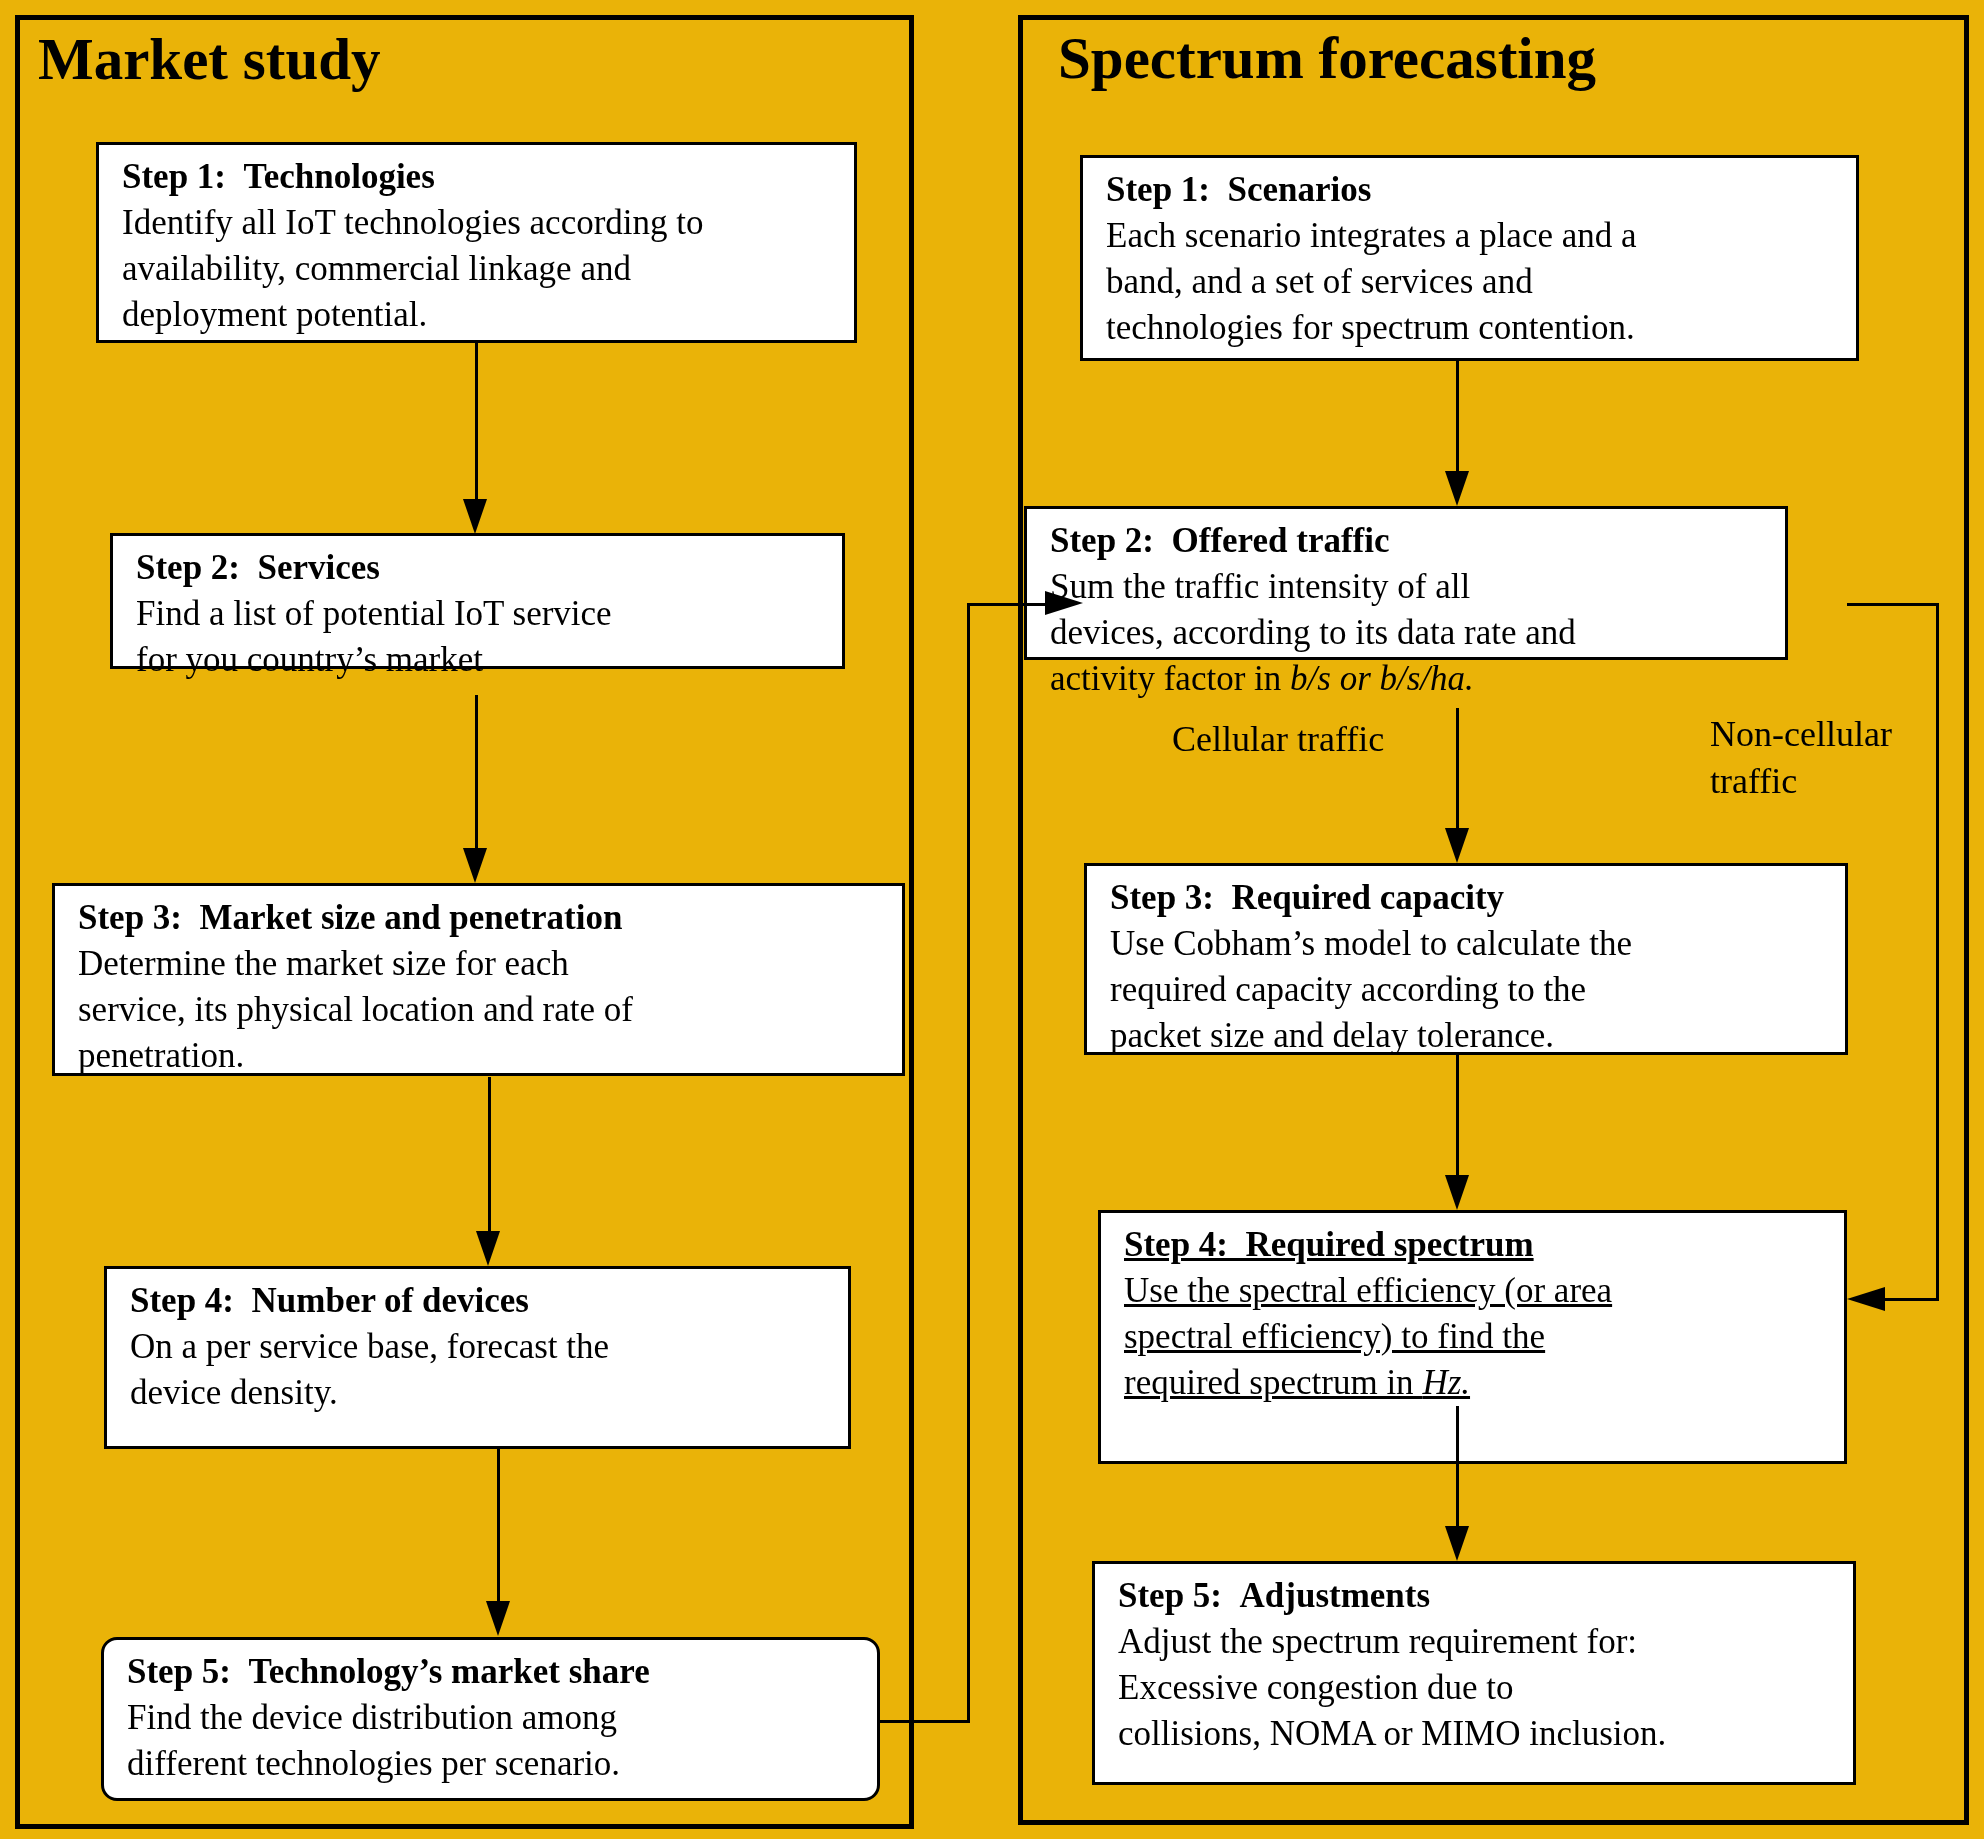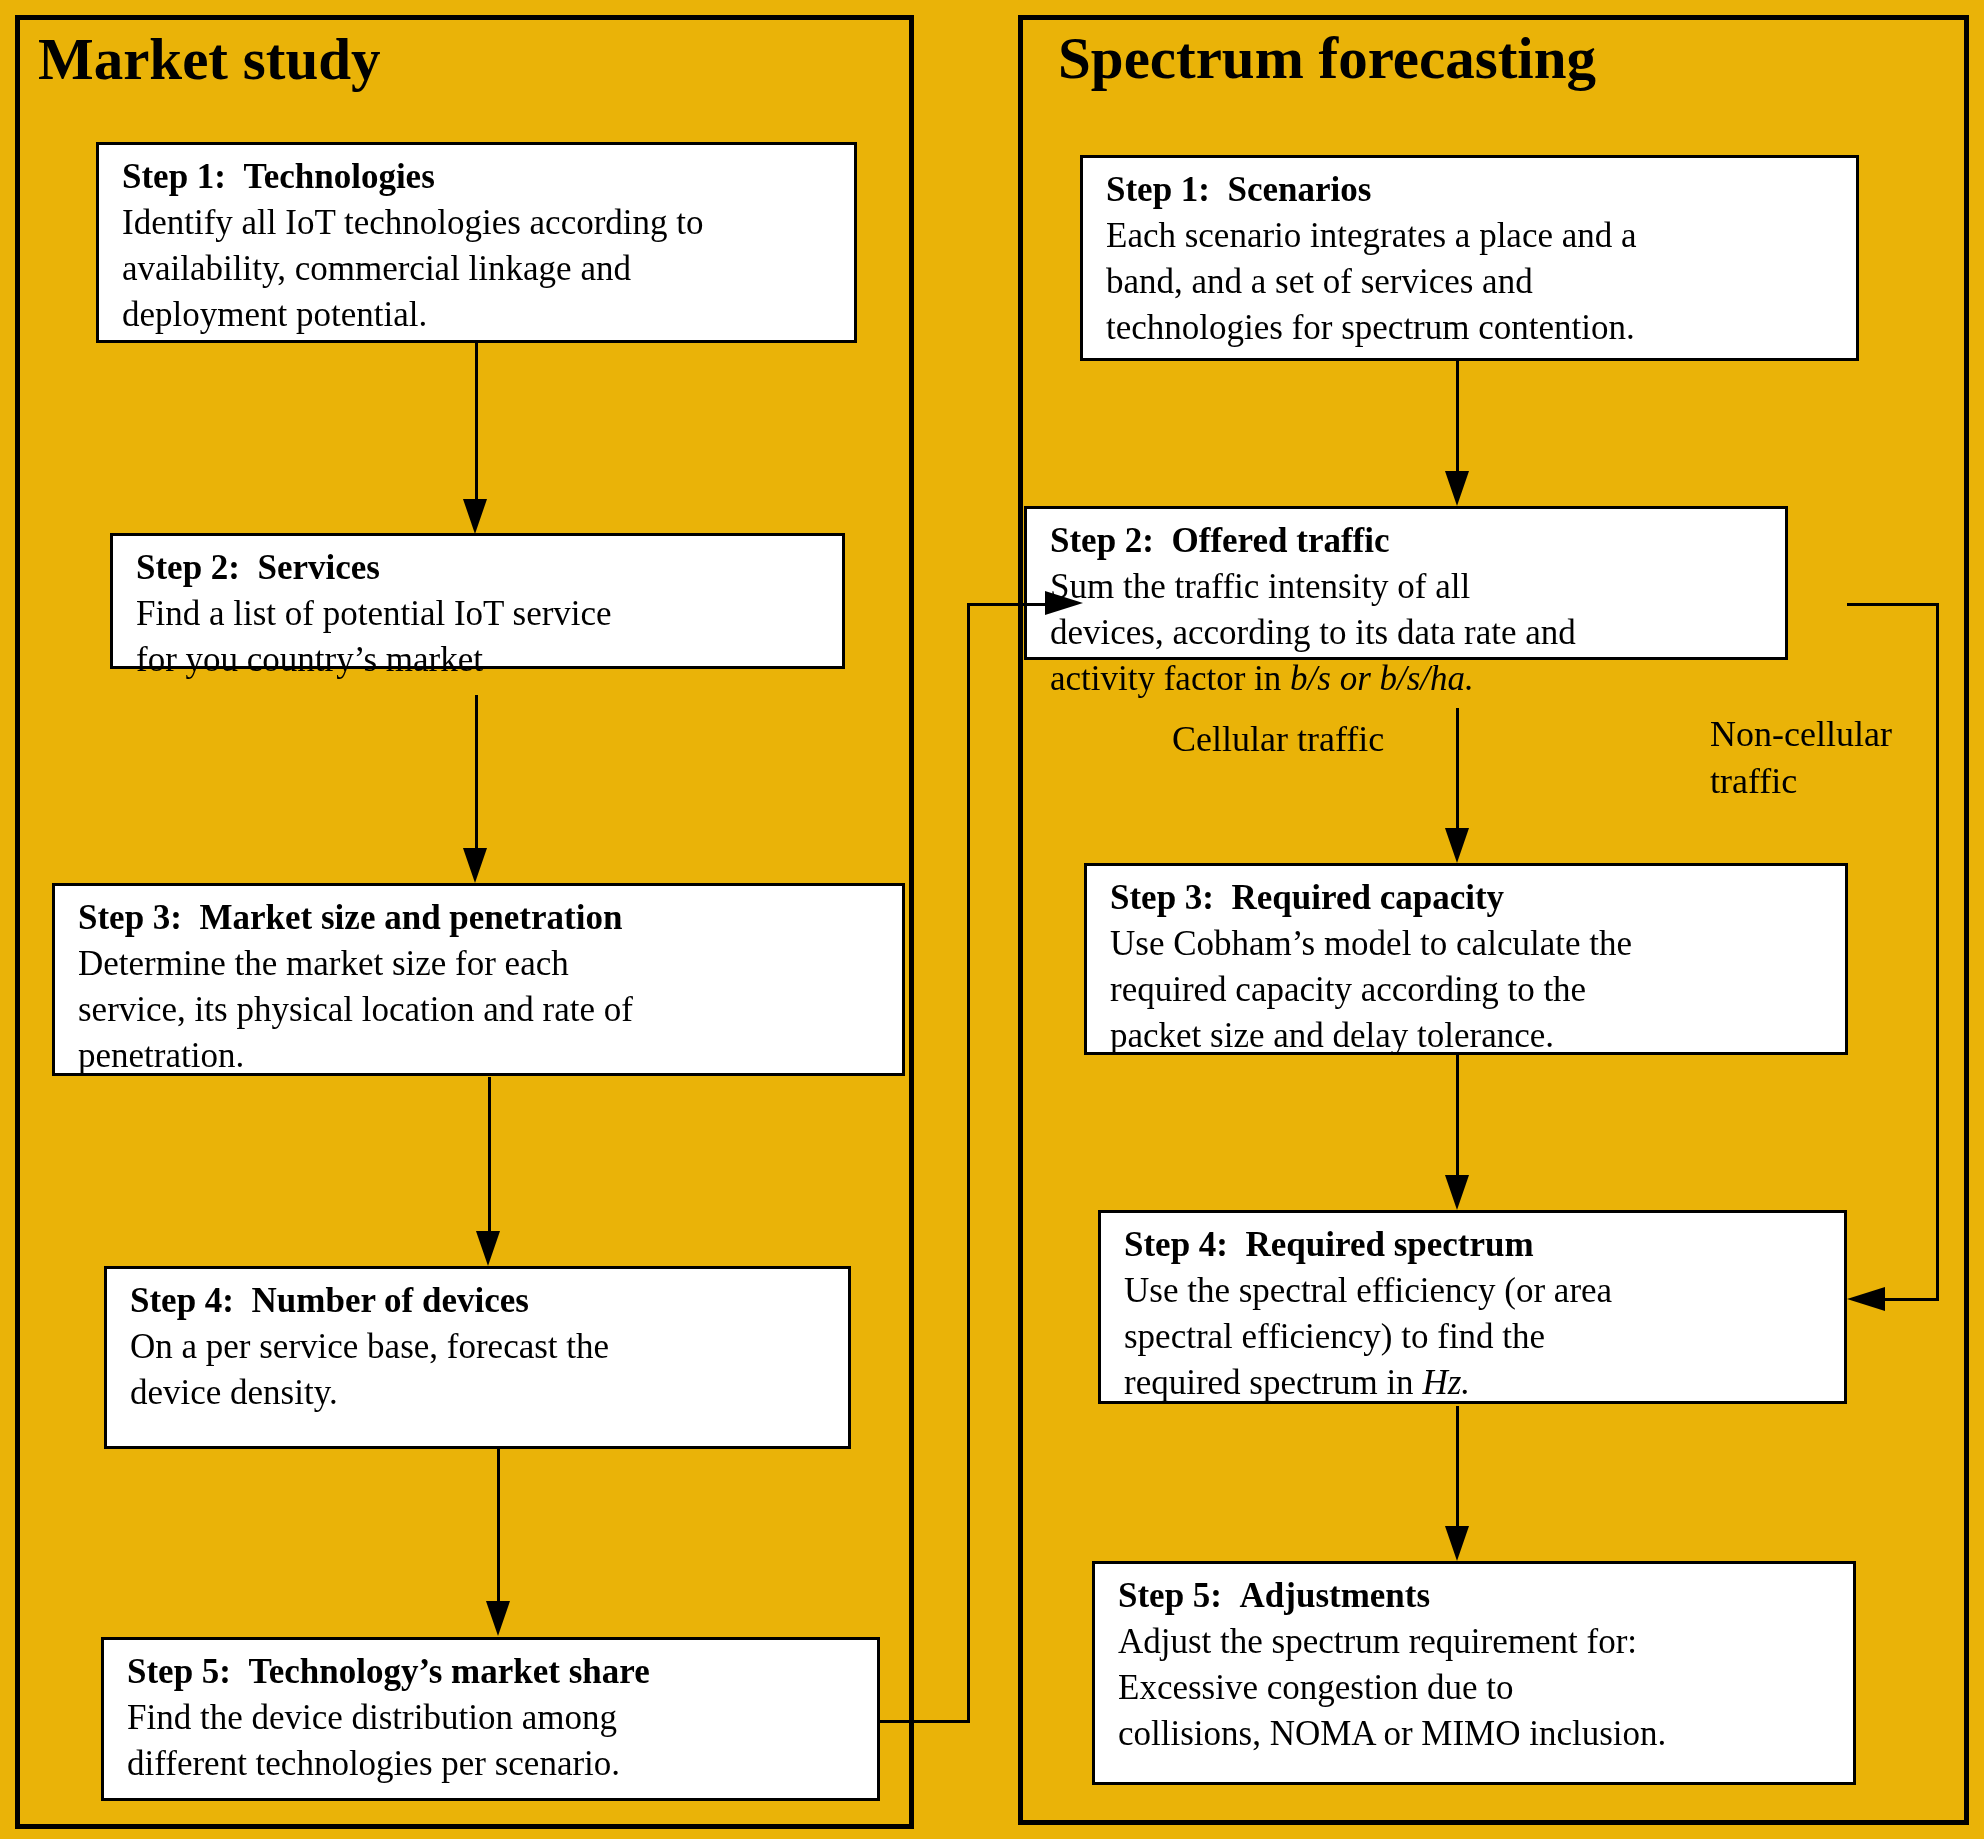--- a/index.html
+++ b/index.html
@@ -92,21 +92,21 @@
     <div class="ln">service, its physical location and rate of</div>
     <div class="ln">penetration.</div>
   </div>
 
   <div class="sbox" style="left:104px;top:1266px;width:747px;height:183px;">
     <div class="ln t">Step 4: Number of devices</div>
     <div class="ln">On a per service base, forecast the</div>
     <div class="ln">device density.</div>
   </div>
 
-  <div class="sbox" style="left:101px;top:1637px;width:779px;height:164px;">
+  <div class="sbox" style="left:101px;top:1637px;width:779px;height:164px;border-radius:16px;">
     <div class="ln t">Step 5: Technology’s market share</div>
     <div class="ln">Find the device distribution among</div>
     <div class="ln">different technologies per scenario.</div>
   </div>
 
   <div class="vline" style="left:475px;top:341px;height:160px;"></div>
   <div class="head-down" style="left:463px;top:499px;"></div>
 
   <div class="vline" style="left:475px;top:695px;height:155px;"></div>
   <div class="head-down" style="left:463px;top:848px;"></div>
@@ -135,21 +135,21 @@
     <div class="ln"><span>activity factor in </span><span class="it">b/s or b/s/ha.</span></div>
   </div>
 
   <div class="sbox" style="left:1084px;top:863px;width:764px;height:192px;">
     <div class="ln t">Step 3: Required capacity</div>
     <div class="ln">Use Cobham’s model to calculate the</div>
     <div class="ln">required capacity according to the</div>
     <div class="ln">packet size and delay tolerance.</div>
   </div>
 
-  <div class="sbox" style="left:1098px;top:1210px;width:749px;height:194px;">
+  <div class="sbox" style="left:1098px;top:1210px;width:749px;height:254px;text-decoration:underline;">
     <div class="ln t">Step 4: Required spectrum</div>
     <div class="ln">Use the spectral efficiency (or area</div>
     <div class="ln">spectral efficiency) to find the</div>
     <div class="ln"><span>required spectrum in </span><span class="it">Hz.</span></div>
   </div>
 
   <div class="sbox" style="left:1092px;top:1561px;width:764px;height:224px;">
     <div class="ln t">Step 5: Adjustments</div>
     <div class="ln">Adjust the spectrum requirement for:</div>
     <div class="ln">Excessive congestion due to</div>

